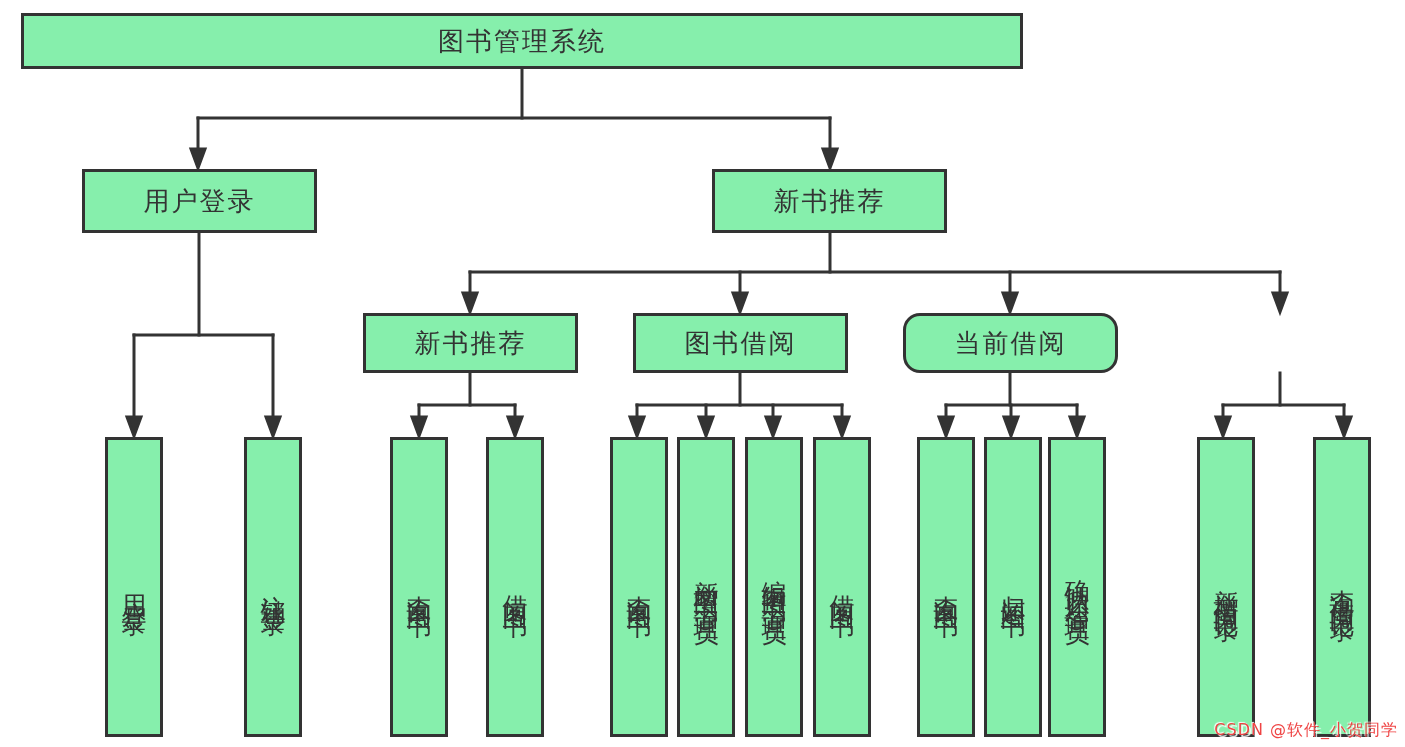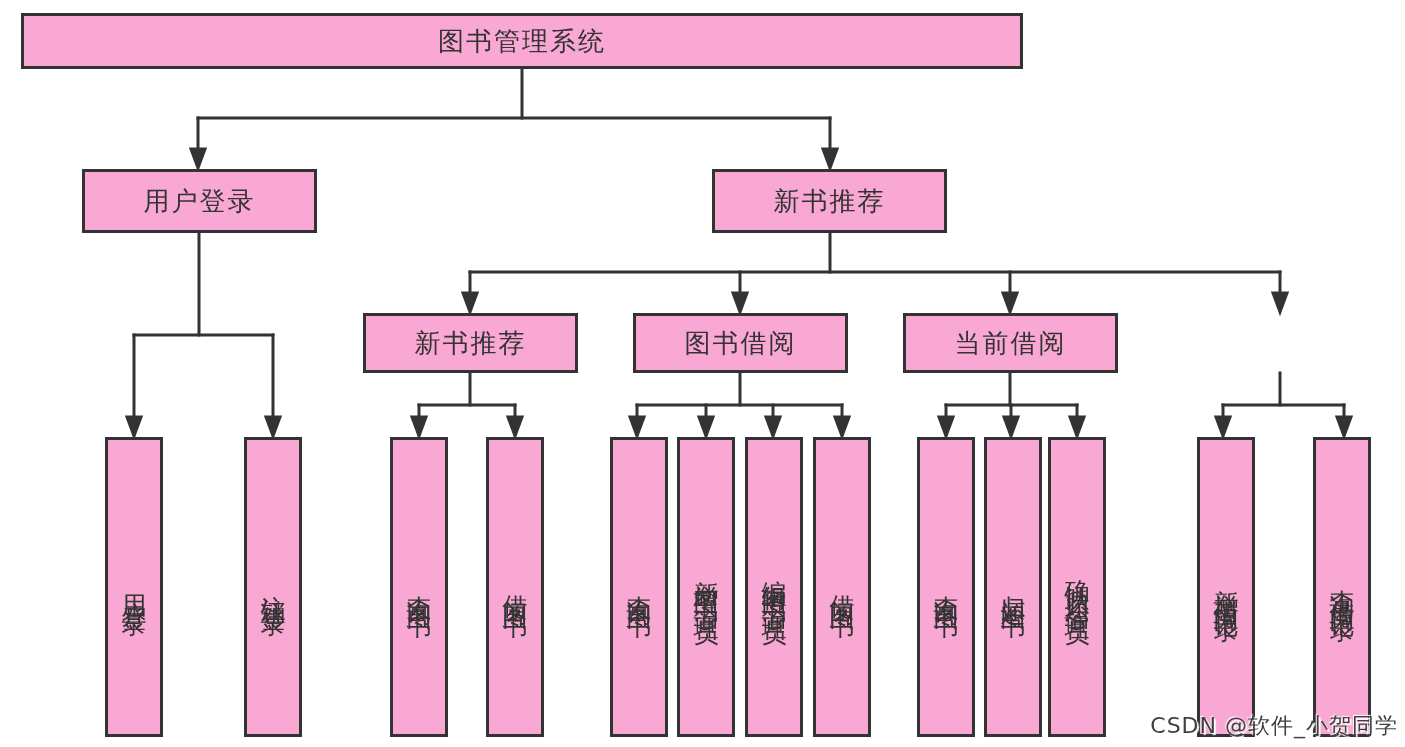--- a/index.html
+++ b/index.html
@@ -17,21 +17,21 @@
   }
   #connectors {
     position: absolute;
     left: 0;
     top: 0;
     z-index: 1;
   }
   .node {
     position: absolute;
     box-sizing: border-box;
-    background: #f9a8d4;
+    background: #86efac;
     border: 3px solid #333333;
     color: #333333;
     display: flex;
     align-items: center;
     justify-content: center;
     z-index: 2;
     text-align: center;
   }
   .hnode {
     font-size: 26px;
@@ -47,23 +47,23 @@
   }
   .root    { left: 21px;  top: 13px;  width: 1002px; height: 56px; }
   .lvl2    { top: 169px; width: 235px; height: 64px; }
   .lvl3    { top: 313px; width: 215px; height: 60px; }
   .leaf    { top: 437px; width: 58px;  height: 300px; }
   #watermark {
     position: absolute;
     right: 7px;
     bottom: 6px;
     z-index: 10;
-    font-size: 22px;
+    font-size: 16px;
     letter-spacing: 1px;
-    color: #404040;
+    color: #ef4444;
     text-shadow: 2px 2px 1px #ffffff, -1px -1px 1px #ffffff;
     white-space: nowrap;
   }
 </style>
 </head>
 <body>
 
 <div id="canvas">
 
   <svg id="connectors" width="1405" height="747" viewBox="0 0 1405 747" stroke="#333333" stroke-width="3" stroke-linecap="square" fill="#333333">
@@ -128,21 +128,21 @@
     <polygon points="1337,417 1351,417 1344,436"></polygon>
   </svg>
 
   <div class="node hnode root">图书管理系统</div>
 
   <div class="node hnode lvl2" style="left:82px;">用户登录</div>
   <div class="node hnode lvl2" style="left:712px;">新书推荐</div>
 
   <div class="node hnode lvl3" style="left:363px;">新书推荐</div>
   <div class="node hnode lvl3" style="left:633px;">图书借阅</div>
-  <div class="node hnode lvl3" style="left:903px;">当前借阅</div>
+  <div class="node hnode lvl3" style="left:903px;border-radius:17px;">当前借阅</div>
 
   <div class="node vnode leaf" style="left:105px;">用户登录</div>
   <div class="node vnode leaf" style="left:244px;">注销登录</div>
 
   <div class="node vnode leaf" style="left:390px;">查询图书</div>
   <div class="node vnode leaf" style="left:486px;">借阅图书</div>
 
   <div class="node vnode leaf" style="left:610px;">查询图书</div>
   <div class="node vnode leaf" style="left:677px;">新增图书（管理员）</div>
   <div class="node vnode leaf" style="left:745px;">编辑图书（管理员）</div>

